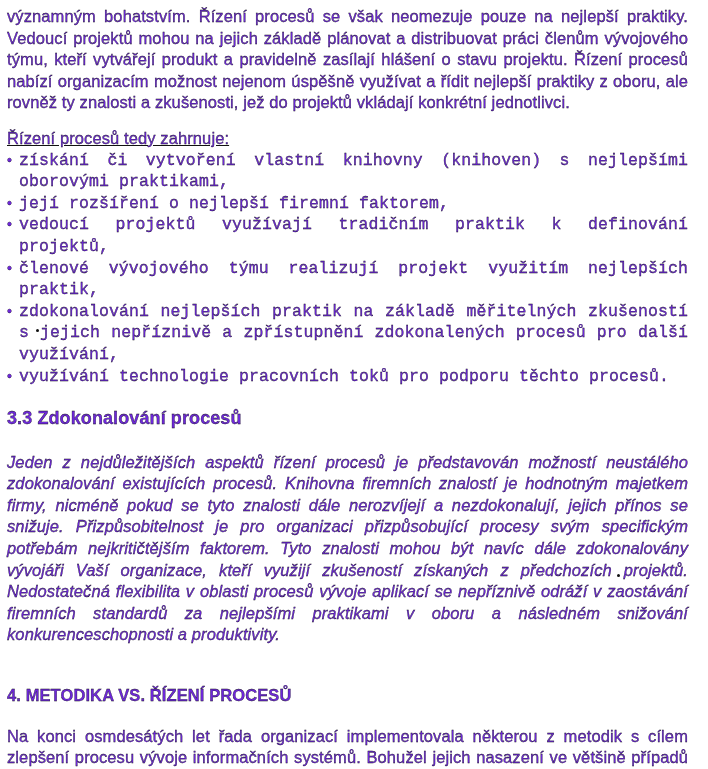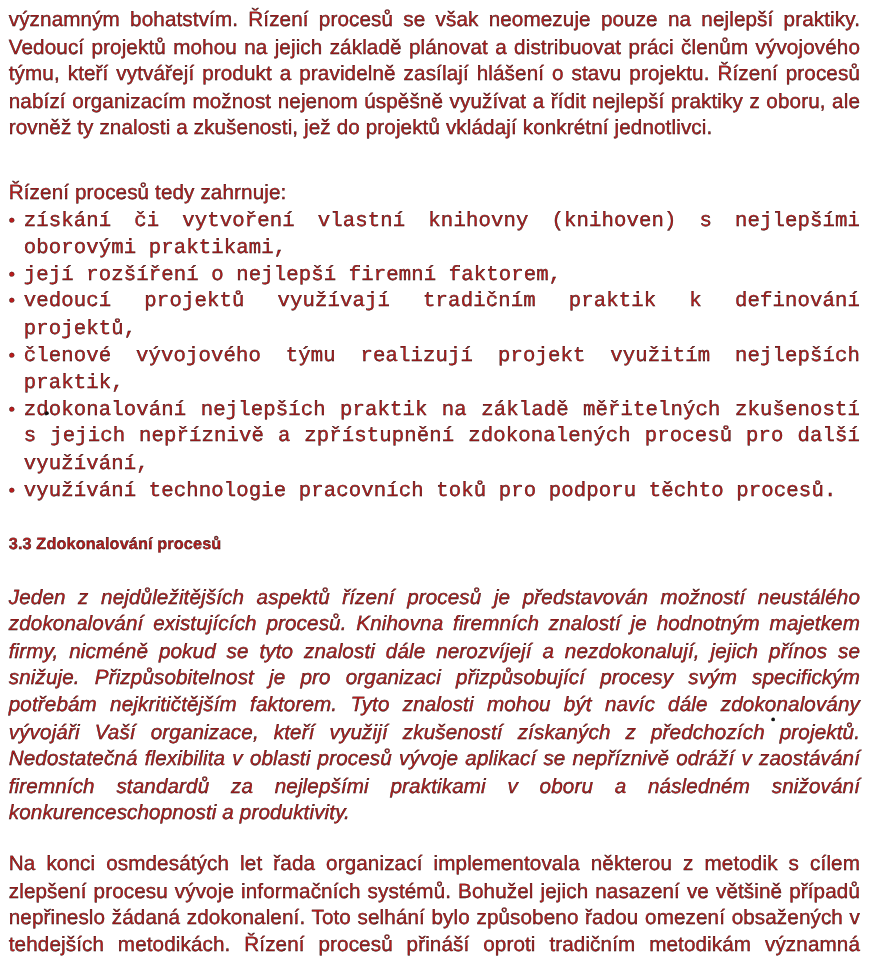--- a/index.html
+++ b/index.html
@@ -10,61 +10,62 @@
     height: 769px;
     overflow: hidden;
   }
   .page {
     position: relative;
     box-sizing: border-box;
     width: 708px;
     height: 769px;
     padding: 4px 20px 0 7px;
     background: #ffffff;
-    color: #b91c1c;
+    color: #6d28d9;
     font-family: "Liberation Sans", "DejaVu Sans", sans-serif;
     font-size: 16.5px;
     line-height: 21.6px;
     letter-spacing: 0.1px;
     -webkit-text-stroke: 0.3px #111111;
   }
   p, h3, h2, ul, li {
     margin: 0;
     padding: 0;
   }
   .justify {
     text-align: justify;
     text-justify: inter-word;
   }
   .para-intro {
     margin-top: 2px;
   }
   .list-intro {
-    margin-top: 30px;
+    margin-top: 14px;
+    text-decoration: underline;
   }
   ul.bullets {
     list-style: none;
     margin: 0;
   }
   ul.bullets li {
     display: flex;
     align-items: flex-start;
   }
   ul.bullets .marker {
     flex: 0 0 12px;
     font-size: 14px;
   }
   ul.bullets .btext {
     flex: 1 1 auto;
     text-align: justify;
     font-family: Liberation Mono, monospace;
   }
   h3.subheading {
     margin-top: 21px;
-    font-size: 13px;
+    font-size: 18px;
     font-weight: bold;
   }
   .para-33 {
     margin-top: 22px;
     font-style: italic;
   }
   h2.chapter-heading {
     margin-top: 39px;
     font-size: 16.5px;
     font-weight: bold;
@@ -115,19 +116,20 @@
     <li>
       <span class="marker">•</span>
       <span class="btext">využívání technologie pracovních toků pro podporu těchto procesů.</span>
     </li>
   </ul>
 
   <h3 class="subheading">3.3 Zdokonalování procesů</h3>
 
   <p class="justify para-33">Jeden z nejdůležitějších aspektů řízení procesů je představován možností neustálého zdokonalování existujících procesů. Knihovna firemních znalostí je hodnotným majetkem firmy, nicméně pokud se tyto znalosti dále nerozvíjejí a nezdokonalují, jejich přínos se snižuje. Přizpůsobitelnost je pro organizaci přizpůsobující procesy svým specifickým potřebám nejkritičtějším faktorem. Tyto znalosti mohou být navíc dále zdokonalovány vývojáři Vaší organizace, kteří využijí zkušeností získaných z předchozích projektů. Nedostatečná flexibilita v oblasti procesů vývoje aplikací se nepříznivě odráží v zaostávání firemních standardů za nejlepšími praktikami v oboru a následném snižování konkurenceschopnosti a produktivity.</p>
 
+  <h2 class="chapter-heading">4. METODIKA VS. ŘÍZENÍ PROCESŮ</h2>
 
   <p class="justify para-4">Na konci osmdesátých let řada organizací implementovala některou z metodik s cílem zlepšení procesu vývoje informačních systémů. Bohužel jejich nasazení ve většině případů nepřineslo žádaná zdokonalení. Toto selhání bylo způsobeno řadou omezení obsažených v tehdejších metodikách. Řízení procesů přináší oproti tradičním metodikám významná vylepšení:</p>
 
   <span class="speck speck-1"></span>
   <span class="speck speck-2"></span>
 
 </div>
 
 </body></html>

